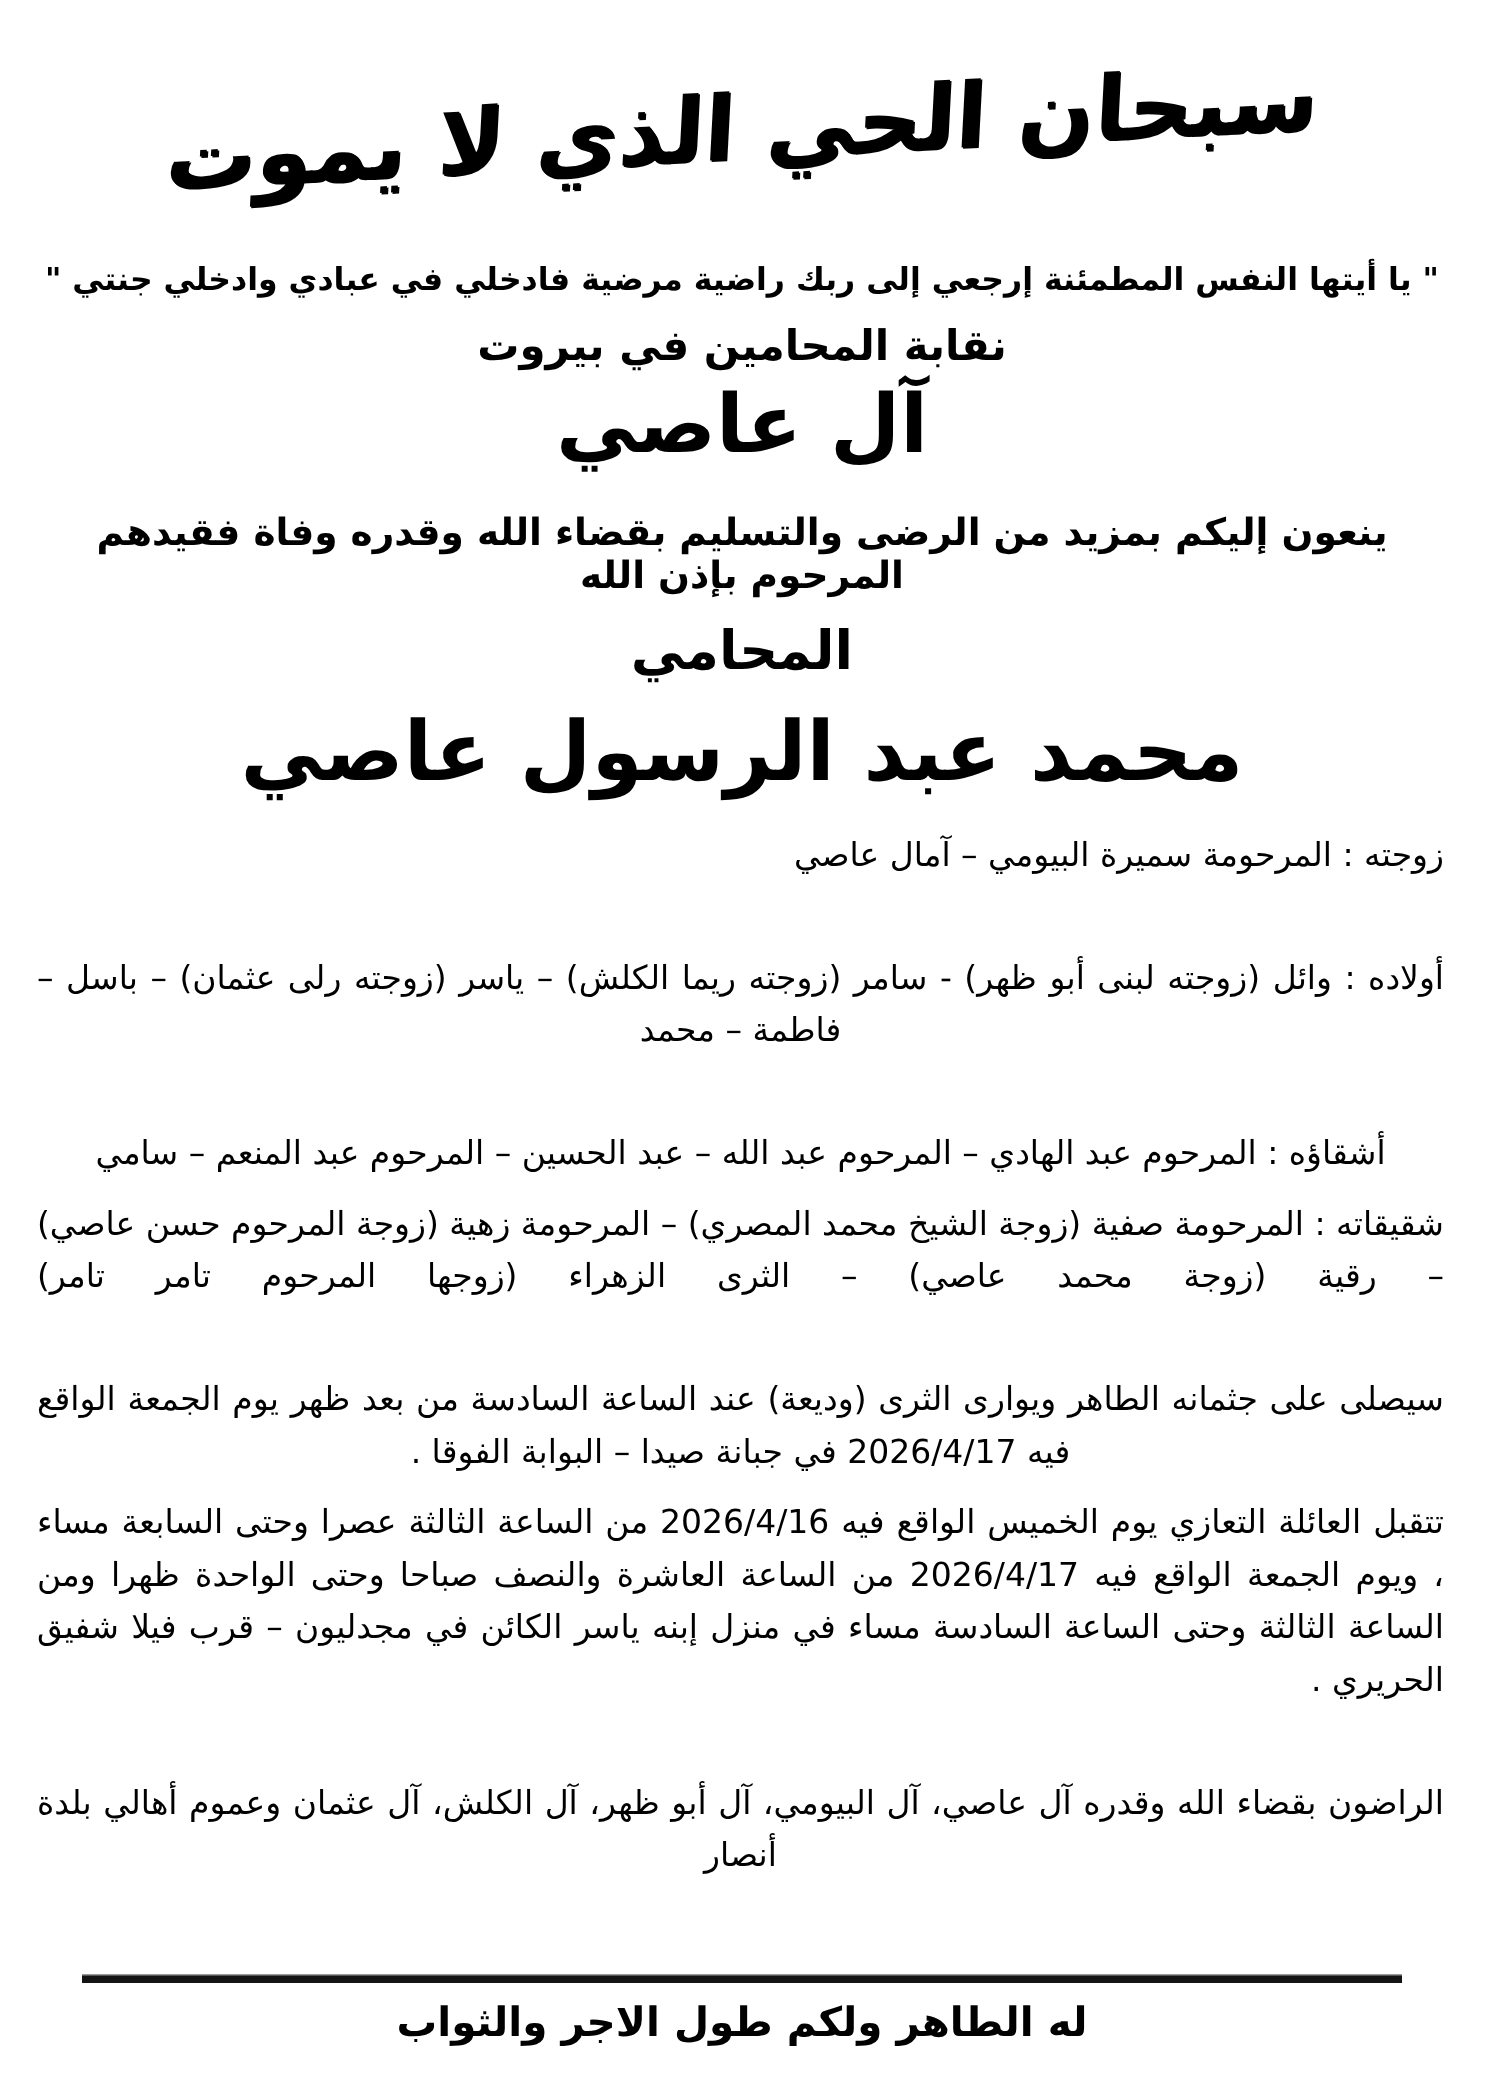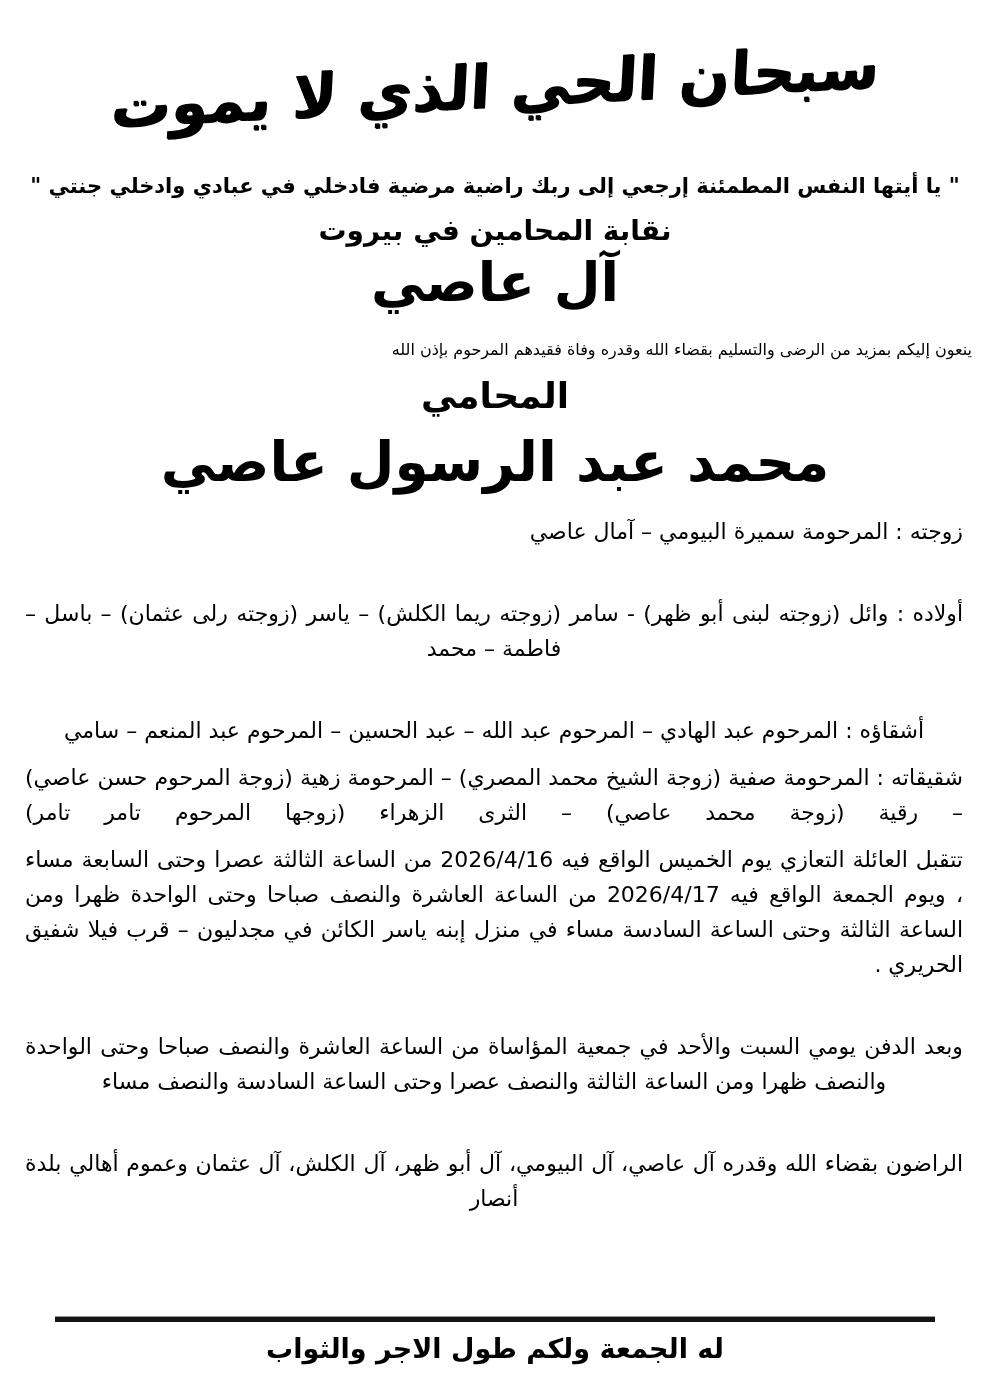--- a/index.html
+++ b/index.html
@@ -24,21 +24,21 @@
     white-space:nowrap;
   }
   .verse{
     text-align:center;
     font-weight:bold;
     font-size:21px;
     margin:8px 20px 0;
   }
   .org{ text-align:center;font-weight:bold;font-size:28px;margin:16px 0 0; }
   .family{ text-align:center;font-weight:bold;font-size:54px;margin:4px 0 4px; }
-  .announce{ font-weight:normal;font-size:16px;margin:26px 18px 0; }
+  .announce{ text-align:center;font-weight:bold;font-size:25px;margin:26px 18px 0; }
   .title{ text-align:center;font-weight:bold;font-size:36px;margin:16px 4px 0; }
   .name{ text-align:center;font-weight:bold;font-size:55px;margin:14px 0 0; }
   .details{
     margin:20px 27px 0 25px;
     font-size:22px;
     line-height:35px;
   }
   .para{ margin:0 0 12px; text-align:justify; }
   .al-right{ text-align-last:right; }
   .al-center{ text-align-last:center;margin-top:47px; }
@@ -75,22 +75,22 @@
 
   <div class="title">المحامي</div>
 
   <div class="name">محمد عبد الرسول عاصي</div>
 
   <div class="details" id="details">
       <p class="para al-right">زوجته : المرحومة سميرة البيومي – آمال عاصي</p>
       <p class="para al-center">أولاده : وائل (زوجته لبنى أبو ظهر) - سامر (زوجته ريما الكلش) – ياسر (زوجته رلى عثمان) – باسل – فاطمة – محمد</p>
       <p class="para al-center">أشقاؤه : المرحوم عبد الهادي – المرحوم عبد الله – عبد الحسين – المرحوم عبد المنعم – سامي</p>
       <p class="para al-justify">شقيقاته : المرحومة صفية (زوجة الشيخ محمد المصري) – المرحومة زهية (زوجة المرحوم حسن عاصي) – رقية (زوجة محمد عاصي) – الثرى الزهراء (زوجها المرحوم تامر تامر)</p>
+      <p class="para al-center">سيصلى على جثمانه الطاهر ويوارى الثرى (وديعة) عند الساعة السادسة من بعد ظهر يوم الجمعة الواقع فيه 2026/4/17 في جبانة صيدا – البوابة الفوقا .</p>
       <p class="para al-right">تتقبل العائلة التعازي يوم الخميس الواقع فيه 2026/4/16 من الساعة الثالثة عصرا وحتى السابعة مساء ، ويوم الجمعة الواقع فيه 2026/4/17 من الساعة العاشرة والنصف صباحا وحتى الواحدة ظهرا ومن الساعة الثالثة وحتى الساعة السادسة مساء في منزل إبنه ياسر الكائن في مجدليون – قرب فيلا شفيق الحريري .</p>
-      <p class="para al-center">وبعد الدفن يومي السبت والأحد في جمعية المؤاساة من الساعة العاشرة والنصف صباحا وحتى الواحدة والنصف ظهرا ومن الساعة الثالثة والنصف عصرا وحتى الساعة السادسة والنصف مساء</p>
       <p class="para al-center">الراضون بقضاء الله وقدره آل عاصي، آل البيومي، آل أبو ظهر، آل الكلش، آل عثمان وعموم أهالي بلدة أنصار</p>
     </div>
 
   <div class="rule"></div>
 
-  <div class="footer">له الجمعة ولكم طول الاجر والثواب</div>
+  <div class="footer">له الطاهر ولكم طول الاجر والثواب</div>
 
 </div>
 
 </body></html>

